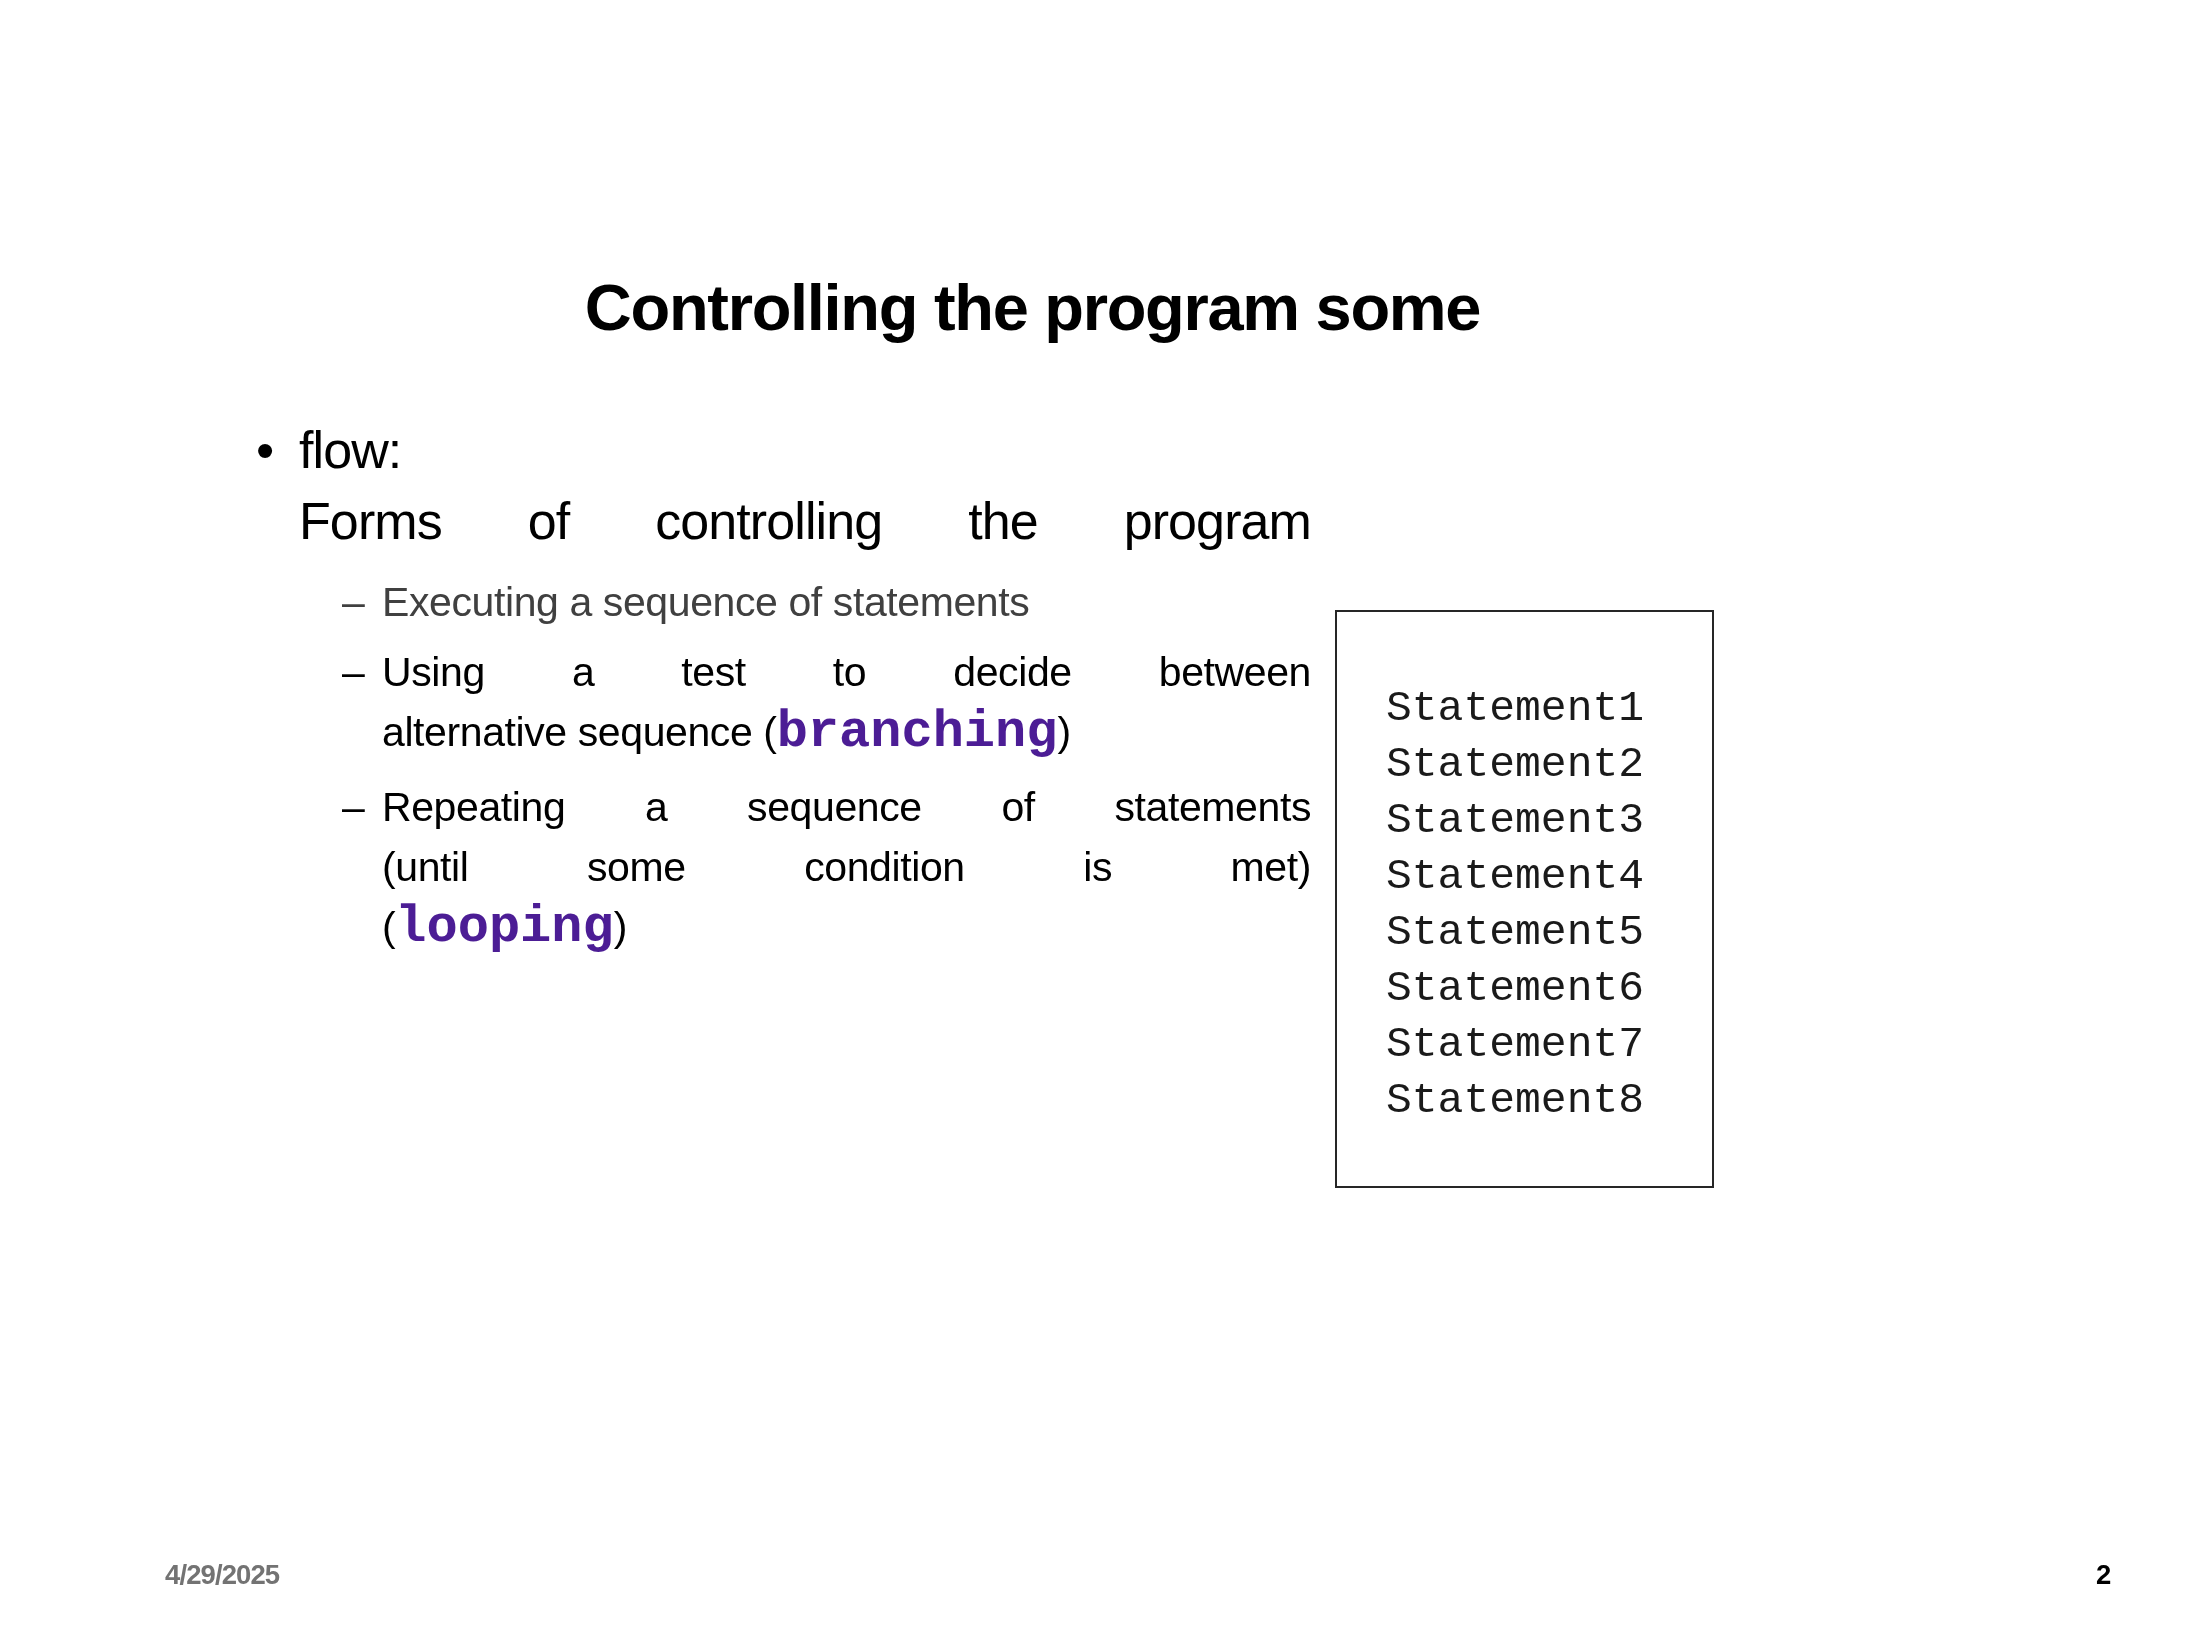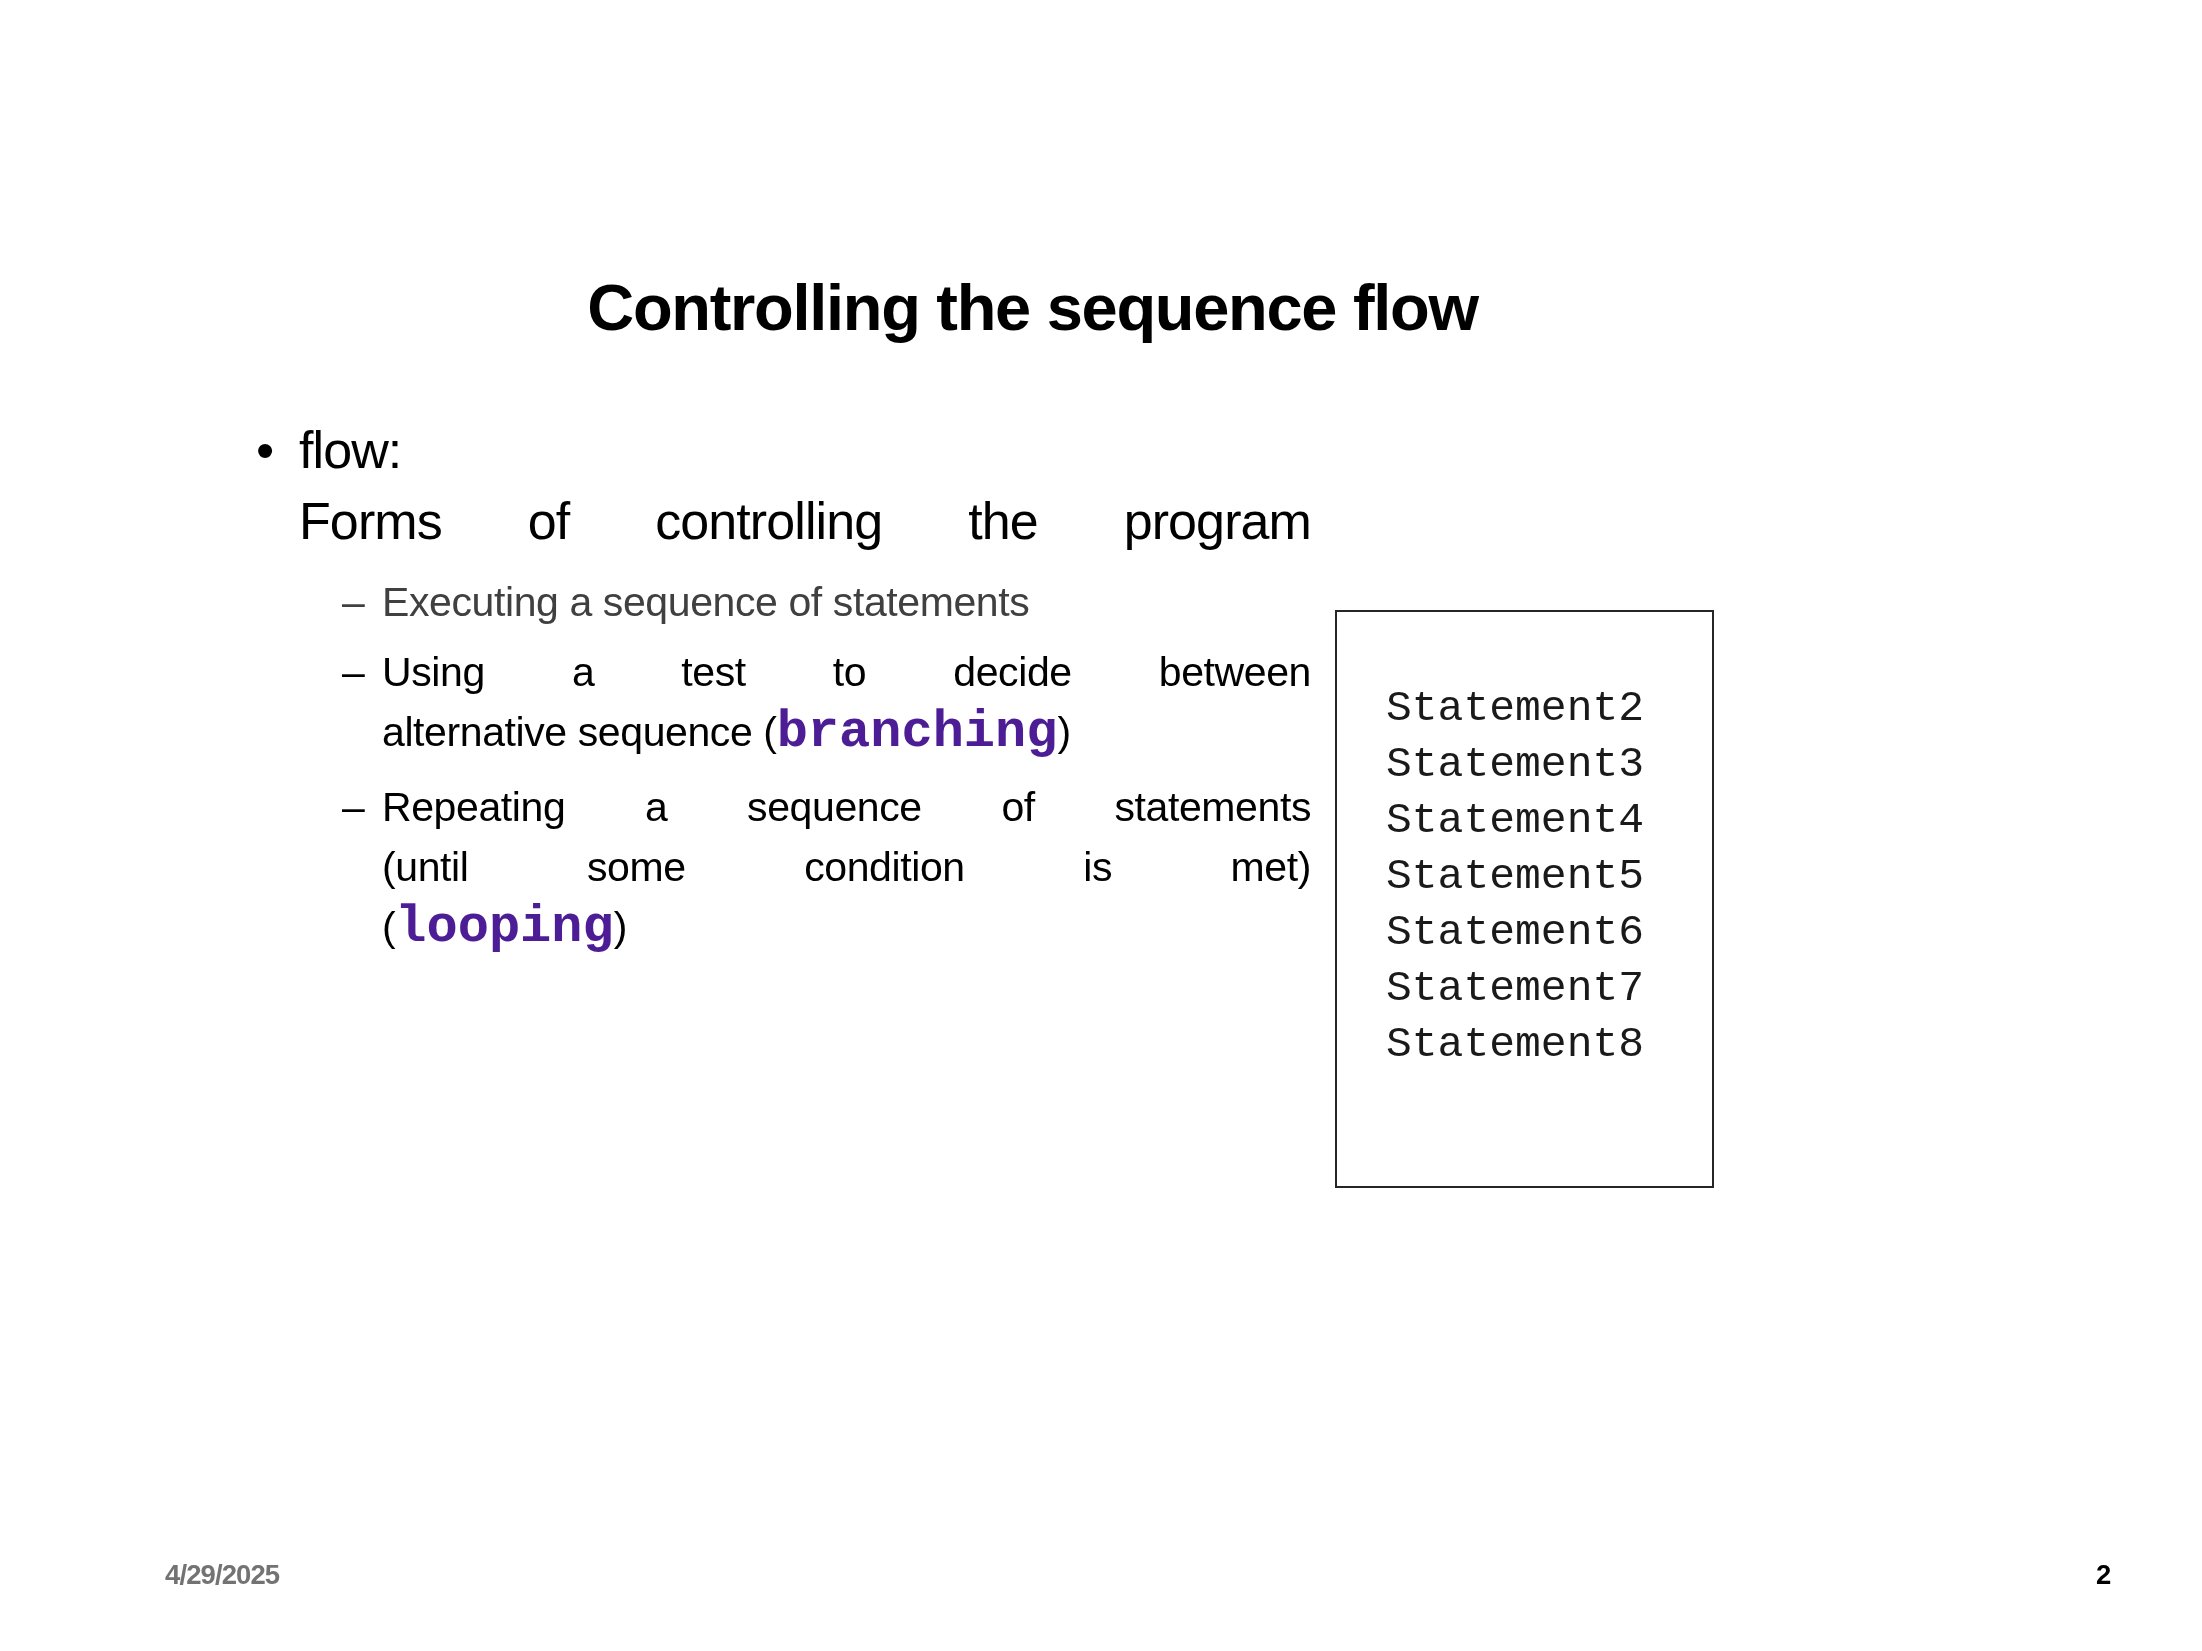--- a/index.html
+++ b/index.html
@@ -124,21 +124,21 @@
     line-height: 1;
     font-weight: bold;
     color: #000000;
   }
 </style>
 </head>
 <body>
 
 <div class="slide">
 
-  <div class="slide-title">Controlling the sequence flow</div>
+  <div class="slide-title">Controlling the program some</div>
 
   <div class="body-text">
 
     <div class="para level1">
       <span class="marker">•</span>
       <div class="line">flow:</div>
       <div class="line just">Forms of controlling the program</div>
     </div>
 
     <div class="para level2 gray mt17">
@@ -155,20 +155,21 @@
     <div class="para level2 mt16">
       <span class="marker">–</span>
       <div class="line just">Repeating a sequence of statements</div>
       <div class="line just">(until some condition is met)</div>
       <div class="line"><span>(</span><span class="code">looping</span><span>)</span></div>
     </div>
 
   </div>
 
   <div class="stmt-box">
+    <div class="stmt">Statement1</div>
     <div class="stmt">Statement2</div>
     <div class="stmt">Statement3</div>
     <div class="stmt">Statement4</div>
     <div class="stmt">Statement5</div>
     <div class="stmt">Statement6</div>
     <div class="stmt">Statement7</div>
     <div class="stmt">Statement8</div>
   </div>
 
   <div class="footer-date">4/29/2025</div>

